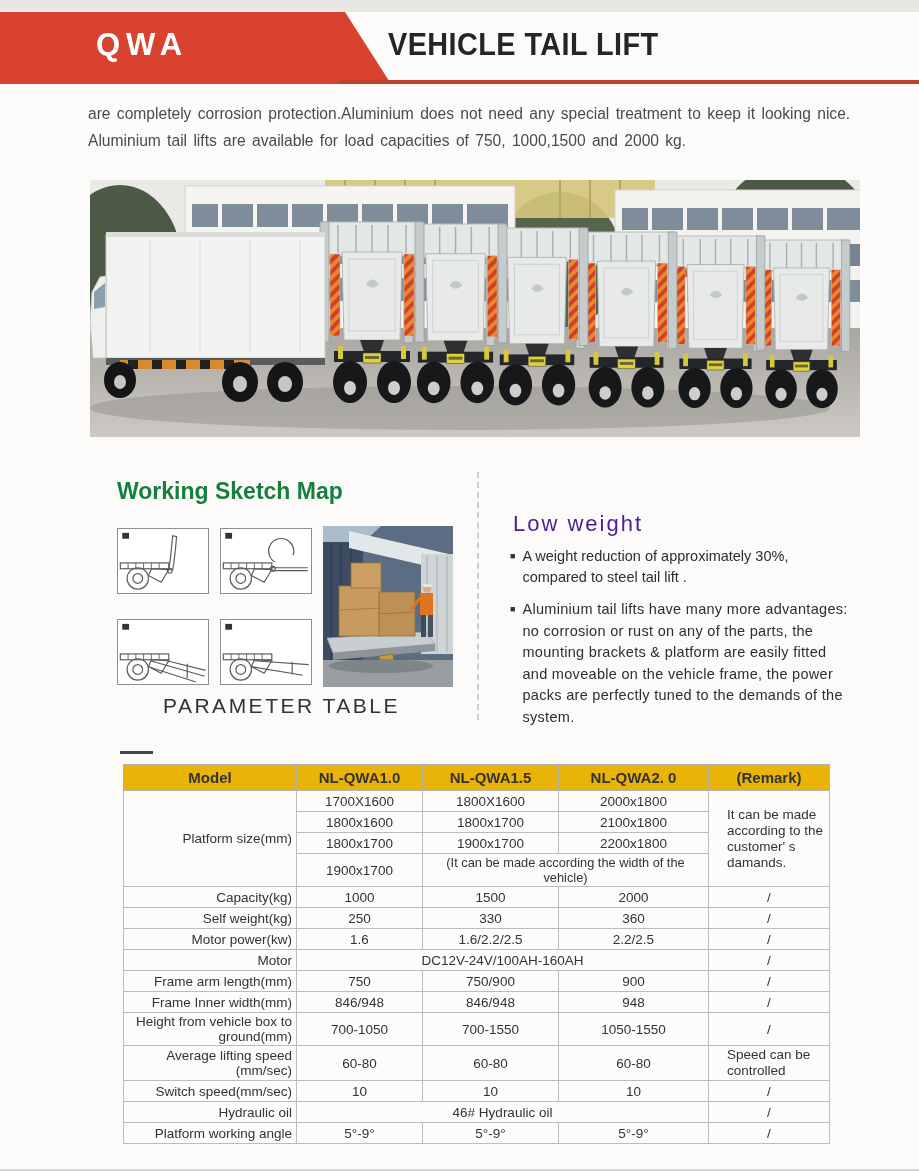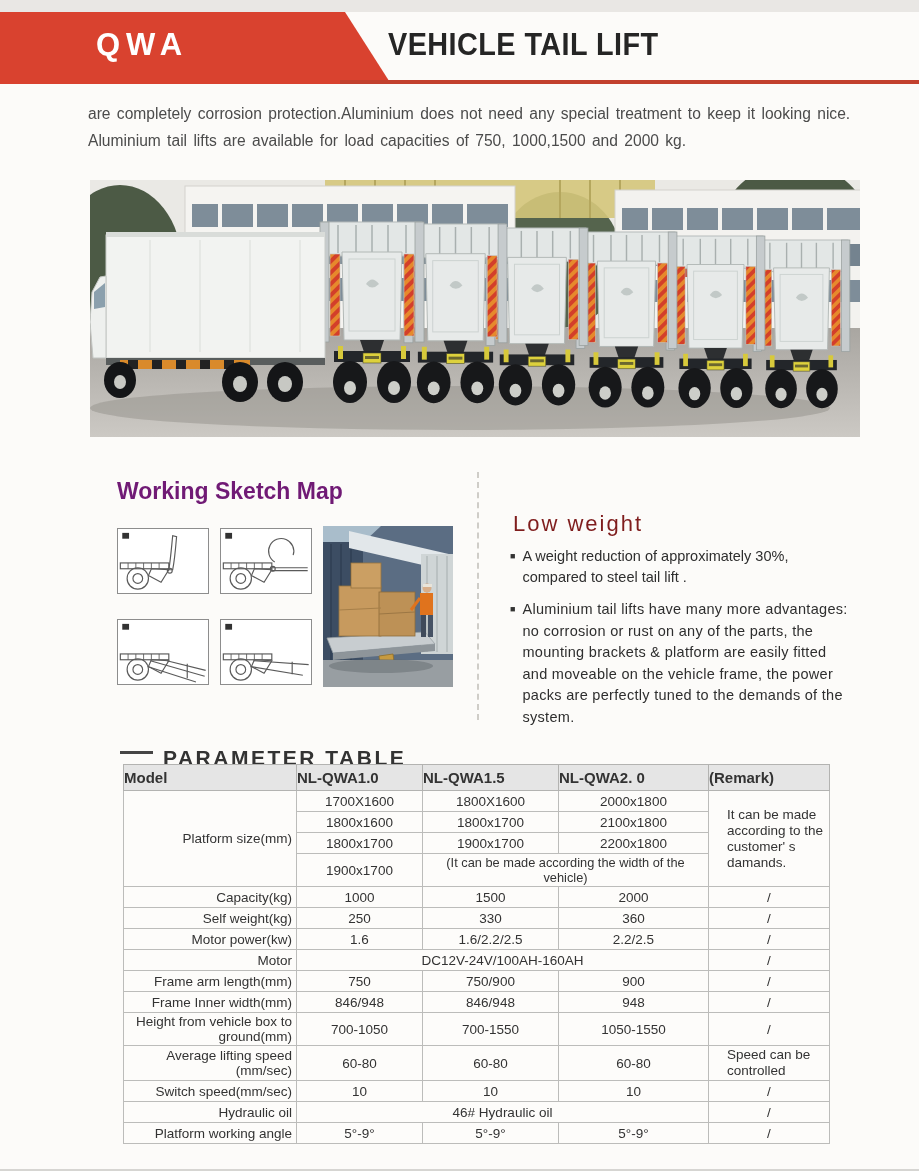--- a/index.html
+++ b/index.html
@@ -29,47 +29,47 @@
     position:absolute; left:340px; top:68px; width:579px; height:4px;
     background:#c2402e;
   }
 
   
   .intro{ position:absolute; left:88px; top:88px; color:#4b4b4b; }
   .intro div{ font-size:15.6px; line-height:27px; white-space:nowrap; word-spacing:2px; }
 
   
   .truck-photo{ position:absolute; left:90px; top:168px; width:770px; height:257px; }
-  .sketch-title{ position:absolute; left:117px; top:466px; font-size:23px; font-weight:bold; color:#701a75; }
+  .sketch-title{ position:absolute; left:117px; top:466px; font-size:23px; font-weight:bold; color:#15803d; }
   .sketch-box{ position:absolute; width:92px; height:66px; background:#fff; border:1px solid #8d8d8d; }
   .sk1{ left:117px; top:516px; } .sk2{ left:220px; top:516px; }
   .sk3{ left:117px; top:607px; } .sk4{ left:220px; top:607px; }
   .dock-photo{ position:absolute; left:323px; top:514px; width:130px; height:161px; }
   .col-divider{ position:absolute; left:477px; top:460px; height:248px; width:0; border-left:2px dashed #cfcdc8; }
 
   
   .savings-title{ position:absolute; left:513px; top:462px; font-size:24px; font-weight:800; color:#121212; }
-  .savings-subtitle{ position:absolute; left:513px; top:499px; font-size:22px; font-weight:400; color:#7f1d1d; letter-spacing:2px; }
+  .savings-subtitle{ position:absolute; left:513px; top:499px; font-size:22px; font-weight:400; color:#4c1d95; letter-spacing:2px; }
   .bullets{ position:absolute; left:510px; top:534px; width:342px; }
   .bullet{ display:flex; gap:7px; font-size:14.5px; color:#2e2e2e; }
   .bullet .marker{ font-size:9px; line-height:20px; color:#333; }
   .bullet .txt{ line-height:20.5px; }
   .bullet + .bullet{ margin-top:12px; }
   .bullet + .bullet .txt{ line-height:21.5px; letter-spacing:0.3px; }
 
   
   .pt-rule{ position:absolute; left:120px; top:739px; width:33px; height:3px; background:#454545; }
-  .pt-title{ position:absolute; left:163px; top:734px; font-size:21px; font-weight:bold; color:#333; letter-spacing:2.5px; }
+  .pt-title{ position:absolute; left:163px; top:682px; font-size:21px; font-weight:normal; color:#333; letter-spacing:2.5px; }
   table.params{
     position:absolute; left:123px; top:752px; width:706px;
     border-collapse:collapse; table-layout:fixed; color:#333;
   }
   table.params th{
-    background:#e5e5e5; font-size:15px; font-weight:bold;
-    height:26px; border:1px solid #b3b3b1; text-align:left;
+    background:#eab308; font-size:15px; font-weight:bold;
+    height:26px; border:1px solid #b3b3b1; text-align:center;
   }
   table.params td{
     border:1px solid #bcbcba; font-size:13.5px; text-align:center;
     height:21px; padding:1px 4px; line-height:15px; background:#fdfcfa;
   }
   table.params td.lbl{ text-align:right; padding-left:9px; }
   table.params td.rmk-txt{ text-align:left; padding-left:18px; line-height:16px; font-size:13.5px; }
   table.params td.note{ font-size:12.8px; }
   .footnote{ position:absolute; left:133px; top:1134px; font-size:15px; color:#3a3a3a; word-spacing:1px; }
   .bottom-bar{ position:absolute; left:0; top:1157px; width:919px; height:14px; background:#d6d5d2; }

